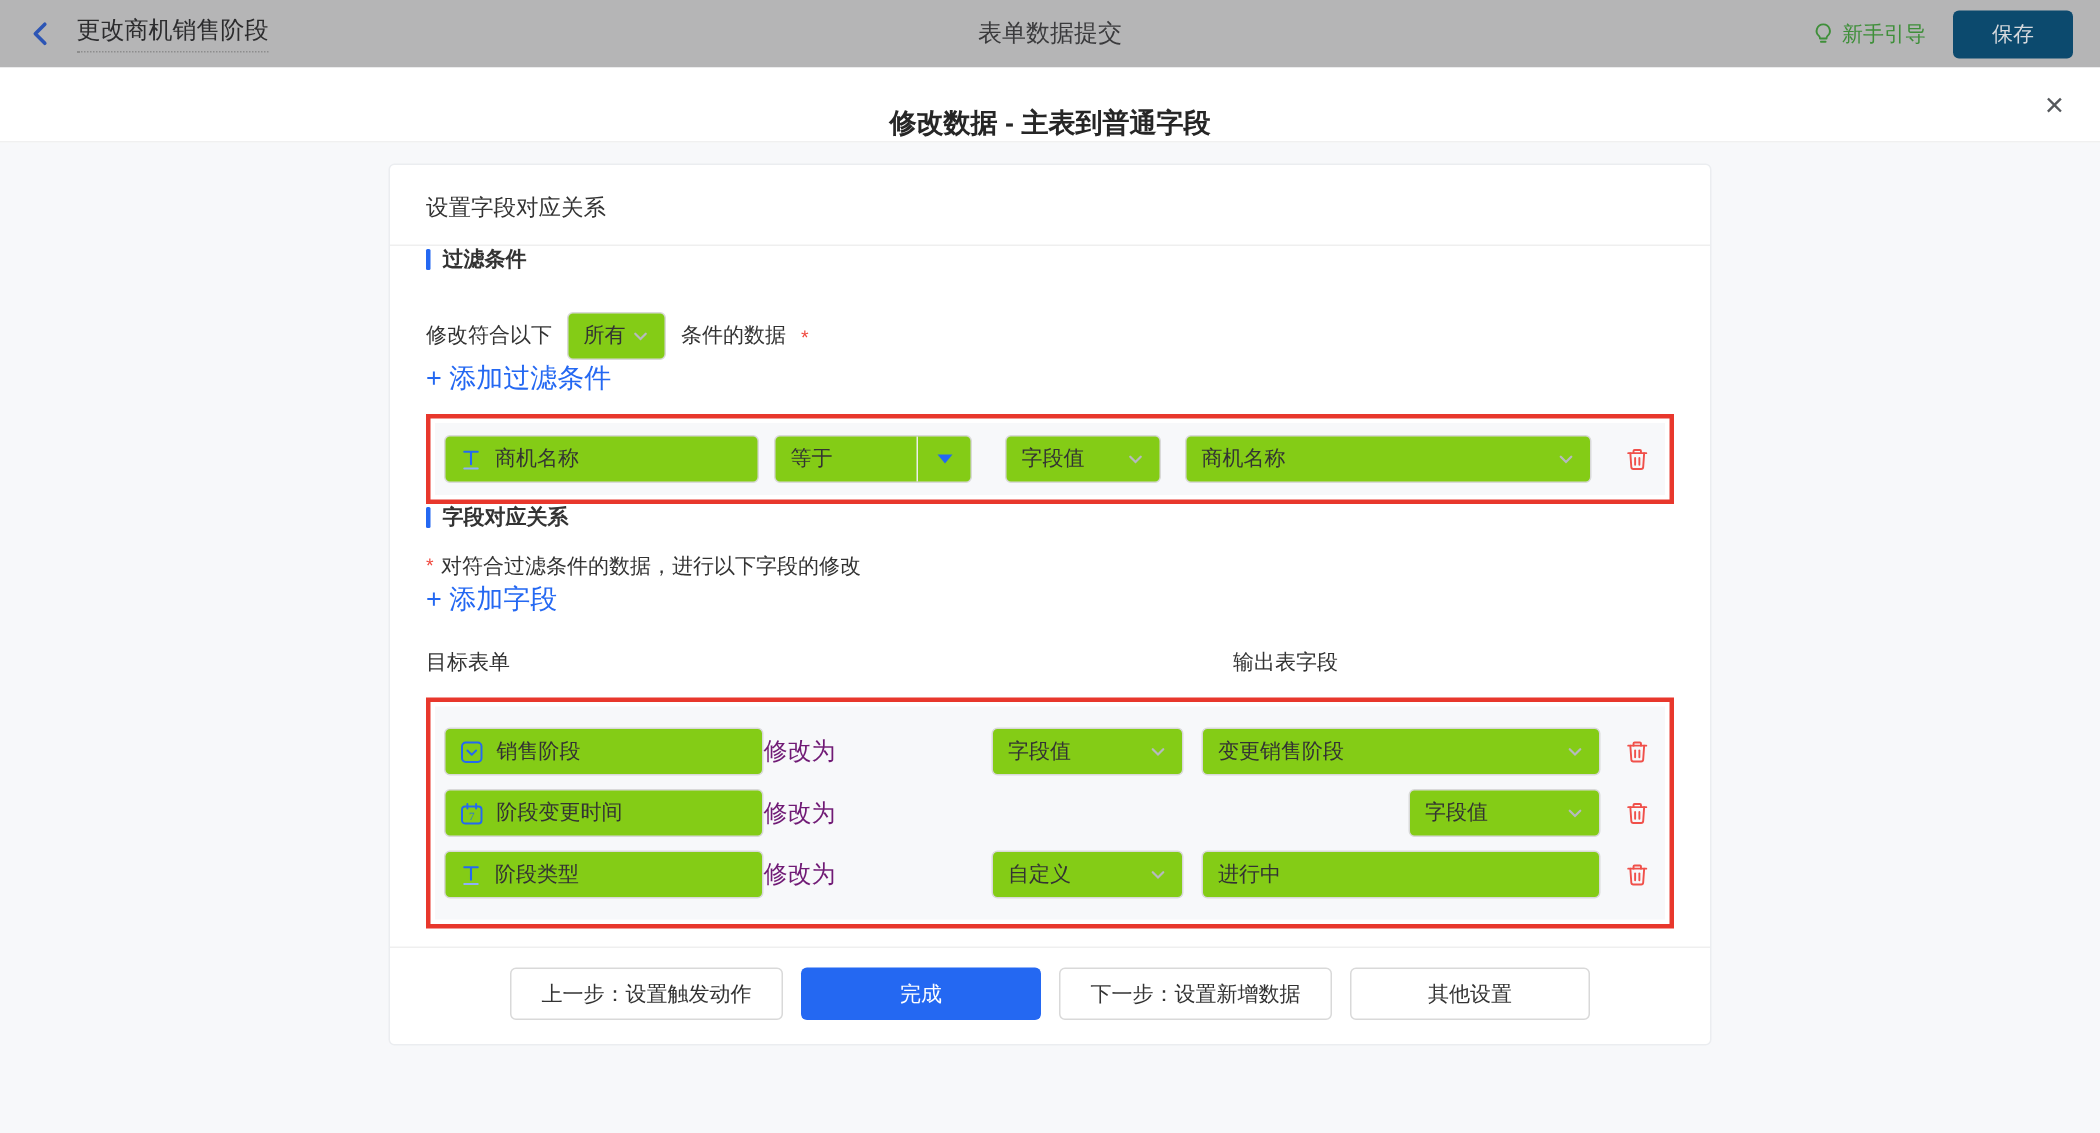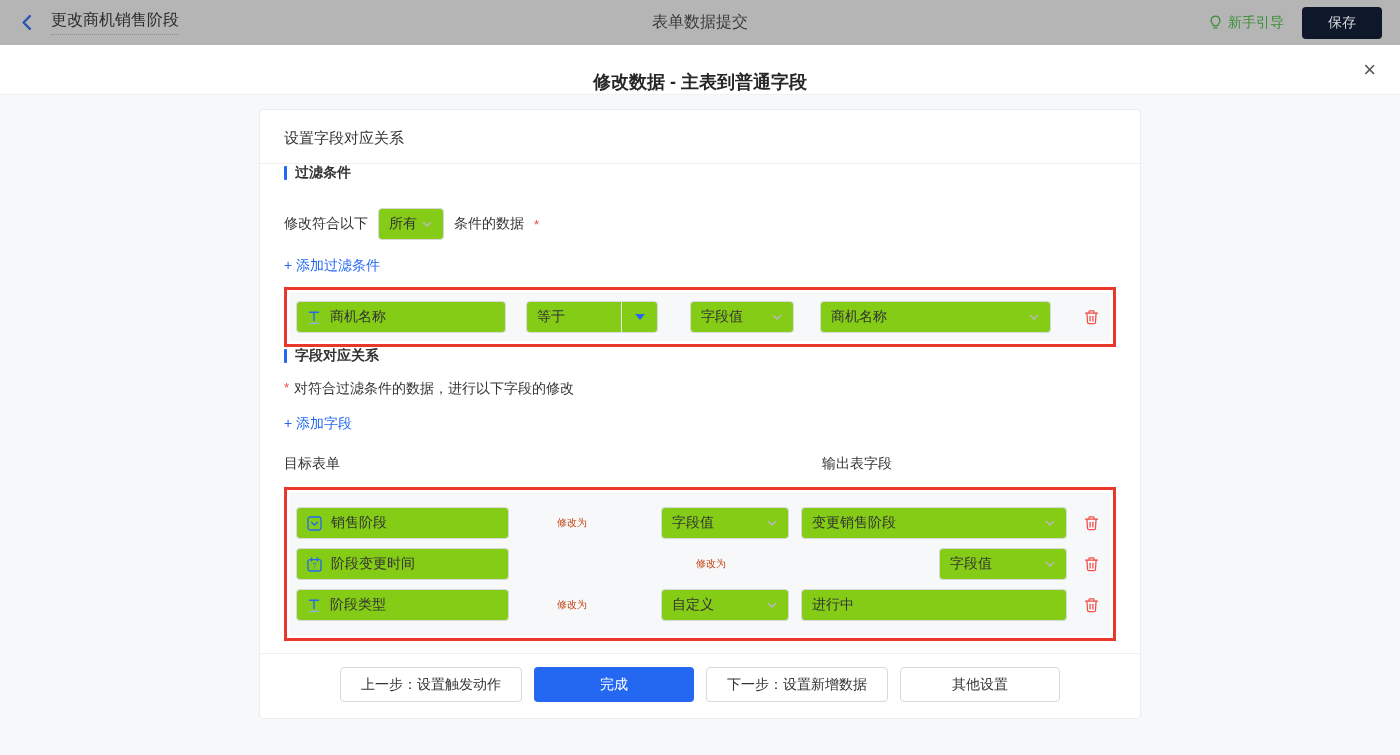--- a/index.html
+++ b/index.html
@@ -7,67 +7,67 @@
   body { font-family:"Liberation Sans","DejaVu Sans",sans-serif; background:#f7f8fa; color:#333; }
 
   
   .topbar { height:45px; background:#b5b5b6; display:flex; align-items:center; padding:0 18px; position:relative; }
   .tb-left { display:flex; align-items:center; gap:14px; }
   .back-btn { display:flex; align-items:center; cursor:pointer; }
   .tb-title { font-size:16px; color:#2c2c2e; border-bottom:1px dotted #8d8d8d; padding-bottom:3px;text-align:right; }
   .tb-center { position:absolute; left:0; right:0; text-align:center; font-size:16px; color:#3a3a3c; pointer-events:none; }
   .tb-right { margin-left:auto; display:flex; align-items:center; gap:18px; position:relative; z-index:1; }
   .guide { display:flex; align-items:flex-start; gap:5px; color:#3f8f3a; font-size:14px; cursor:pointer; }
-  .save-btn { width:80px; height:32px; background:#0f172a; color:#d6d9dd; border:none; border-radius:4px; font-size:14px; cursor:pointer; }
+  .save-btn { width:80px; height:32px; background:#0c4a6e; color:#d6d9dd; border:none; border-radius:4px; font-size:14px; cursor:pointer; }
 
   
   .dialog-header { height:50px; background:#fff; display:flex; align-items:flex-end; justify-content:center; position:relative; border-bottom:1px solid #f0f0f0; }
   .dialog-title { font-size:18px; font-weight:600; color:#262626; }
   .dialog-close { position:absolute; right:24px; top:50%; transform:translateY(-50%); font-size:22px; color:#55585c; cursor:pointer; line-height:1; }
 
   
   .content { height:660px; overflow:hidden; }
   .card { width:882px; margin:14px auto 0; background:#fff; border:1px solid #ebedf0; border-radius:4px; }
   .card-header { padding:19px 24px 15px; font-size:15px; color:#333; border-bottom:1px solid #efefef; }
   .card-body { padding:0 24px; }
 
   .section-title { display:flex; align-items:center; }
   .section-bar { width:3px; height:14px; background:#2468f2; margin-right:8px; border-radius:1px; }
   .section-label { font-size:14px; font-weight:700; color:#333; }
 
   .cond-line { display:flex; align-items:center; margin-top:26px; font-size:14px; color:#333; gap:10px; }
   .req { color:#f0483e; font-size:13px; }
   .desc-line { display:flex; align-items:flex-start; gap:5px; margin-top:15px; font-size:14px; color:#333; }
-  .add-link { display:inline-block; margin-top:17px; color:#2468f2; font-size:14px; cursor:pointer; }
+  .add-link { display:inline-block; color:#2468f2; font-size:18px; cursor:pointer; }
 
   
   .ctl { background:#84cc16; border:1px solid #d9d9d9; border-radius:4px; height:32px; display:flex; align-items:center; padding:0 10px; font-size:14px; color:#333;font-family:Liberation Serif, serif; }
   .ctl .grow-sp { flex:1; }
   .sel-small { width:66px; justify-content:space-between; cursor:pointer; }
   .field-input { gap:9px; }
   .op-select { padding:0; cursor:pointer; }
   .op-text { padding-left:10px; }
   .op-caret-seg { width:36px; height:100%; border-left:1px solid #ececec; display:flex; align-items:center; justify-content:center; margin-left:auto; }
   .caret-down { width:0; height:0; border-left:5px solid transparent; border-right:5px solid transparent; border-top:6px solid #2468f2; }
 
   
   .hl-box { border:3px solid #e8372c; margin-top:12px; padding:3px; }
   .hl-box-2 { margin-top:14px; }
   .gray-panel { background:#f7f8fa; }
   .row-flex { display:flex; align-items:center; }
-  .filter-row { padding:8px 6px; gap:16px;text-align:right; }
+  .filter-row { padding:8px 6px; gap:6px;text-align:right; }
   .filter-row .field-input { width:210px; }
   .filter-row .op-select { width:132px; margin-left:4px; }
   .filter-row .type-select { width:104px; margin-left:16px; cursor:pointer; }
   .filter-row .value-select { flex:1; margin-left:10px; cursor:pointer; }
   .trash { margin-left:16px; margin-right:4px; display:flex; align-items:center; cursor:pointer; }
 
   .map-panel { padding:14px 6px; display:flex; flex-direction:column; gap:9px; }
   .map-row .field-input { width:213px; }
-  .map-row .modify-label { flex:1; text-align:center; padding-right:26px; font-size:10px; color:#c2410c; }
+  .map-row .modify-label { flex:1; text-align:left; padding-right:26px; font-size:16px; color:#701a75; }
   .map-row .type-select { width:128px; cursor:pointer; }
   .map-row .value-ctl { width:266px; margin-left:12px; }
   .map-row .value-sel { cursor:pointer; }
 
   .col-headers { position:relative; margin-top:22px; font-size:14px; color:#333; height:18px; }
   .col-right { position:absolute; left:538px; top:0; }
 
   
   .card-footer { border-top:1px solid #efefef; margin-top:12px; padding:13px 0 16px; display:flex; justify-content:center; align-items:center; gap:12px; }
   .btn { height:35px; border-radius:4px; font-size:14px; cursor:pointer; background:#fff; border:1px solid #d9d9d9; color:#333; padding:0 20px; }

